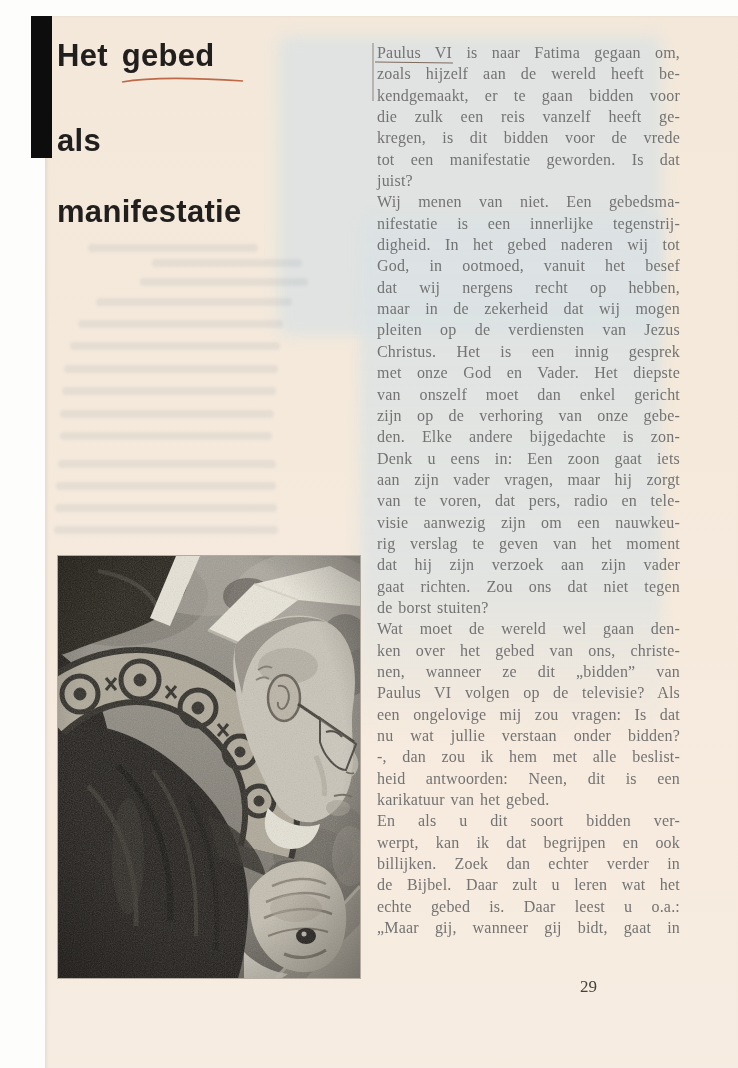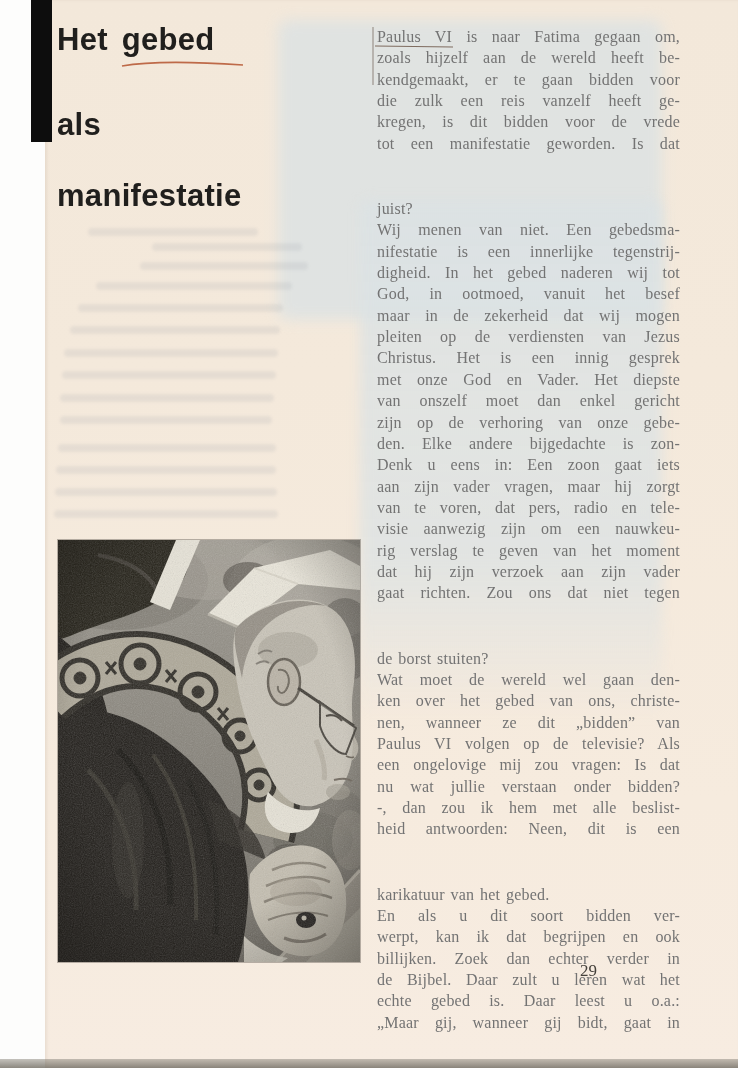--- a/index.html
+++ b/index.html
@@ -2,21 +2,21 @@
 <html><head>
 <meta charset="utf-8">
 <style>
   html,body{margin:0;padding:0;}
   body{
     width:738px;height:1068px;
     background:#fdfdfc;
     font-family:"Liberation Serif","DejaVu Serif",serif;
     position:relative;overflow:hidden;
   }
-  .stage{position:absolute;left:0;top:0;width:738px;height:796px;}
+  .stage{position:absolute;left:0;top:16px;width:738px;height:796px;}
 
   
   .page{
     position:absolute;left:45px;top:0;width:693px;height:1068px;
     background:linear-gradient(180deg,#f3e8da 0%,#f4e9db 35%,#f6ebde 75%,#f7ece1 100%);
     box-shadow:inset 2px 0 3px rgba(120,100,80,0.10);
   }
   
   .black-bar{position:absolute;left:31px;top:0;width:21px;height:142px;background:#0d0d0d;}
   .bottom-strip{position:absolute;left:0;top:1059px;width:738px;height:9px;
@@ -47,21 +47,21 @@
   }
   .t0{top:22px;} .t1{top:107px;} .t2{top:178px;}
   .title-underline{position:absolute;left:120px;top:56px;width:126px;height:16px;}
 
   
   .article{
     position:absolute;left:377px;top:26px;width:303px;
     font-size:16px;color:#737373;letter-spacing:.2px;word-spacing:1.6px;
   }
   .line{line-height:21.35px;text-align:justify;text-align-last:justify;white-space:normal;}
-  .line.short{text-align-last:left;margin-top:44px;}
+  .line.short{text-align-last:left;}
 
   .paulus-underline{
     position:absolute;left:375px;top:46px;width:78px;height:2px;
     border-top:1.4px solid rgba(102,78,62,0.8);transform:rotate(.6deg);
   }
   .margin-tick{
     position:absolute;left:372px;top:27px;width:1.5px;height:58px;
     background:rgba(115,102,92,0.38);
   }
 
@@ -223,20 +223,21 @@
       <div class="line">zoals hijzelf aan de wereld heeft be-</div>
       <div class="line">kendgemaakt, er te gaan bidden voor</div>
       <div class="line">die zulk een reis vanzelf heeft ge-</div>
       <div class="line">kregen, is dit bidden voor de vrede</div>
       <div class="line">tot een manifestatie geworden. Is dat</div>
       <div class="line short">juist?</div>
       <div class="line">Wij menen van niet. Een gebedsma-</div>
       <div class="line">nifestatie is een innerlijke tegenstrij-</div>
       <div class="line">digheid. In het gebed naderen wij tot</div>
       <div class="line">God, in ootmoed, vanuit het besef</div>
+      <div class="line">dat wij nergens recht op hebben,</div>
       <div class="line">maar in de zekerheid dat wij mogen</div>
       <div class="line">pleiten op de verdiensten van Jezus</div>
       <div class="line">Christus. Het is een innig gesprek</div>
       <div class="line">met onze God en Vader. Het diepste</div>
       <div class="line">van onszelf moet dan enkel gericht</div>
       <div class="line">zijn op de verhoring van onze gebe-</div>
       <div class="line">den. Elke andere bijgedachte is zon-</div>
       <div class="line">Denk u eens in: Een zoon gaat iets</div>
       <div class="line">aan zijn vader vragen, maar hij zorgt</div>
       <div class="line">van te voren, dat pers, radio en tele-</div>

